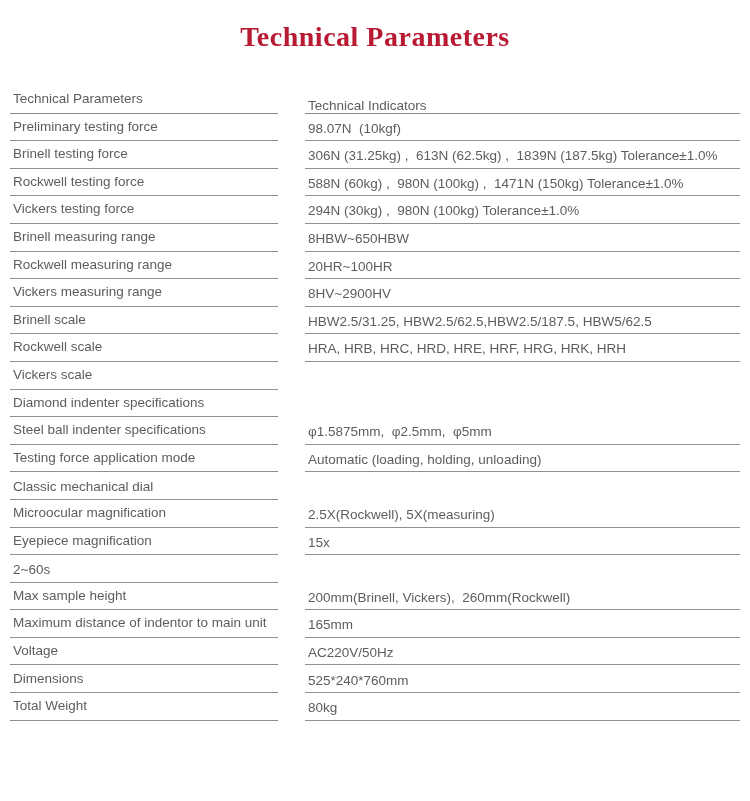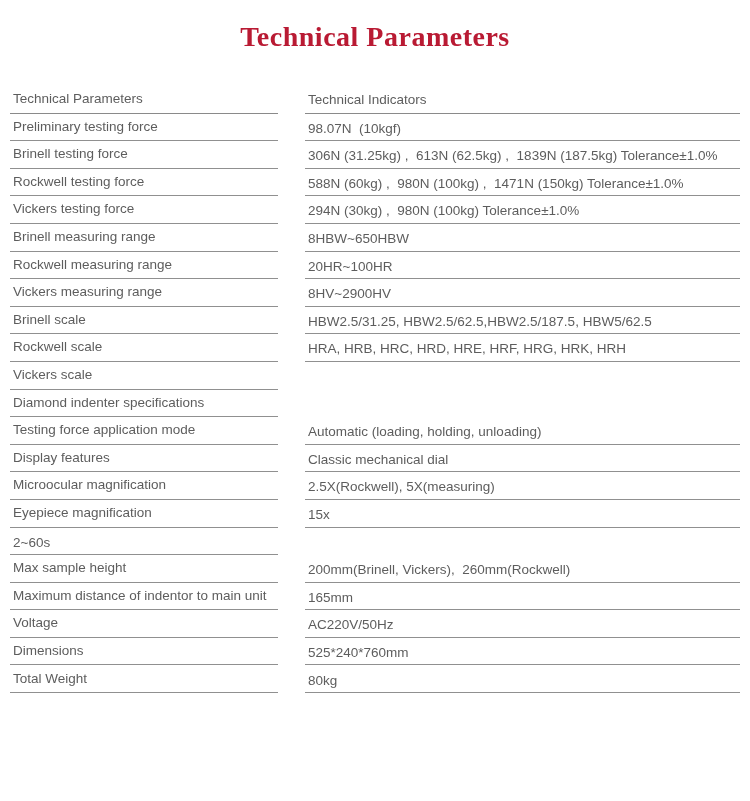--- a/index.html
+++ b/index.html
@@ -45,21 +45,21 @@
     border-bottom: 1px solid #909090;
     font-size: 13.5px;
     color: #5d5d5d;
     white-space: pre;
     line-height: 1;
   }
   .cell.left  { padding: 0 0 7px 3px; }
   .cell.right { padding: 0 0 5px 3px; }
   .spec-row.header .cell { border-bottom-color: #8a8a8a; }
   .spec-row.header .cell.left  { padding-bottom: 7px; }
-  .spec-row.header .cell.right { padding-bottom: 6px; }
+  .spec-row.header .cell.right { padding-bottom: 0; }
 </style>
 </head>
 <body>
 
 <h1 class="page-title">Technical Parameters</h1>
 
 <div class="spec-table">
   <div class="spec-row header">
     <div class="cell left">Technical Parameters</div>
     <div class="cell right">Technical Indicators</div>
@@ -111,29 +111,32 @@
   </div>
 
   <div class="spec-row">
     <div class="cell left">Vickers scale</div>
   </div>
 
   <div class="spec-row">
     <div class="cell left">Diamond indenter specifications</div>
   </div>
 
+  <div class="spec-row">
+    <div class="cell left">Steel ball indenter specifications</div>
+    <div class="cell right">φ1.5875mm,  φ2.5mm,  φ5mm</div>
+  </div>
 
   <div class="spec-row">
     <div class="cell left">Testing force application mode</div>
     <div class="cell right">Automatic (loading, holding, unloading)</div>
   </div>
 
 
   <div class="spec-row">
-    <div class="cell left">Display features</div>
     <div class="cell right">Classic mechanical dial</div>
   </div>
 
   <div class="spec-row">
     <div class="cell left">Microocular magnification</div>
     <div class="cell right">2.5X(Rockwell), 5X(measuring)</div>
   </div>
 
   <div class="spec-row">
     <div class="cell left">Eyepiece magnification</div>

